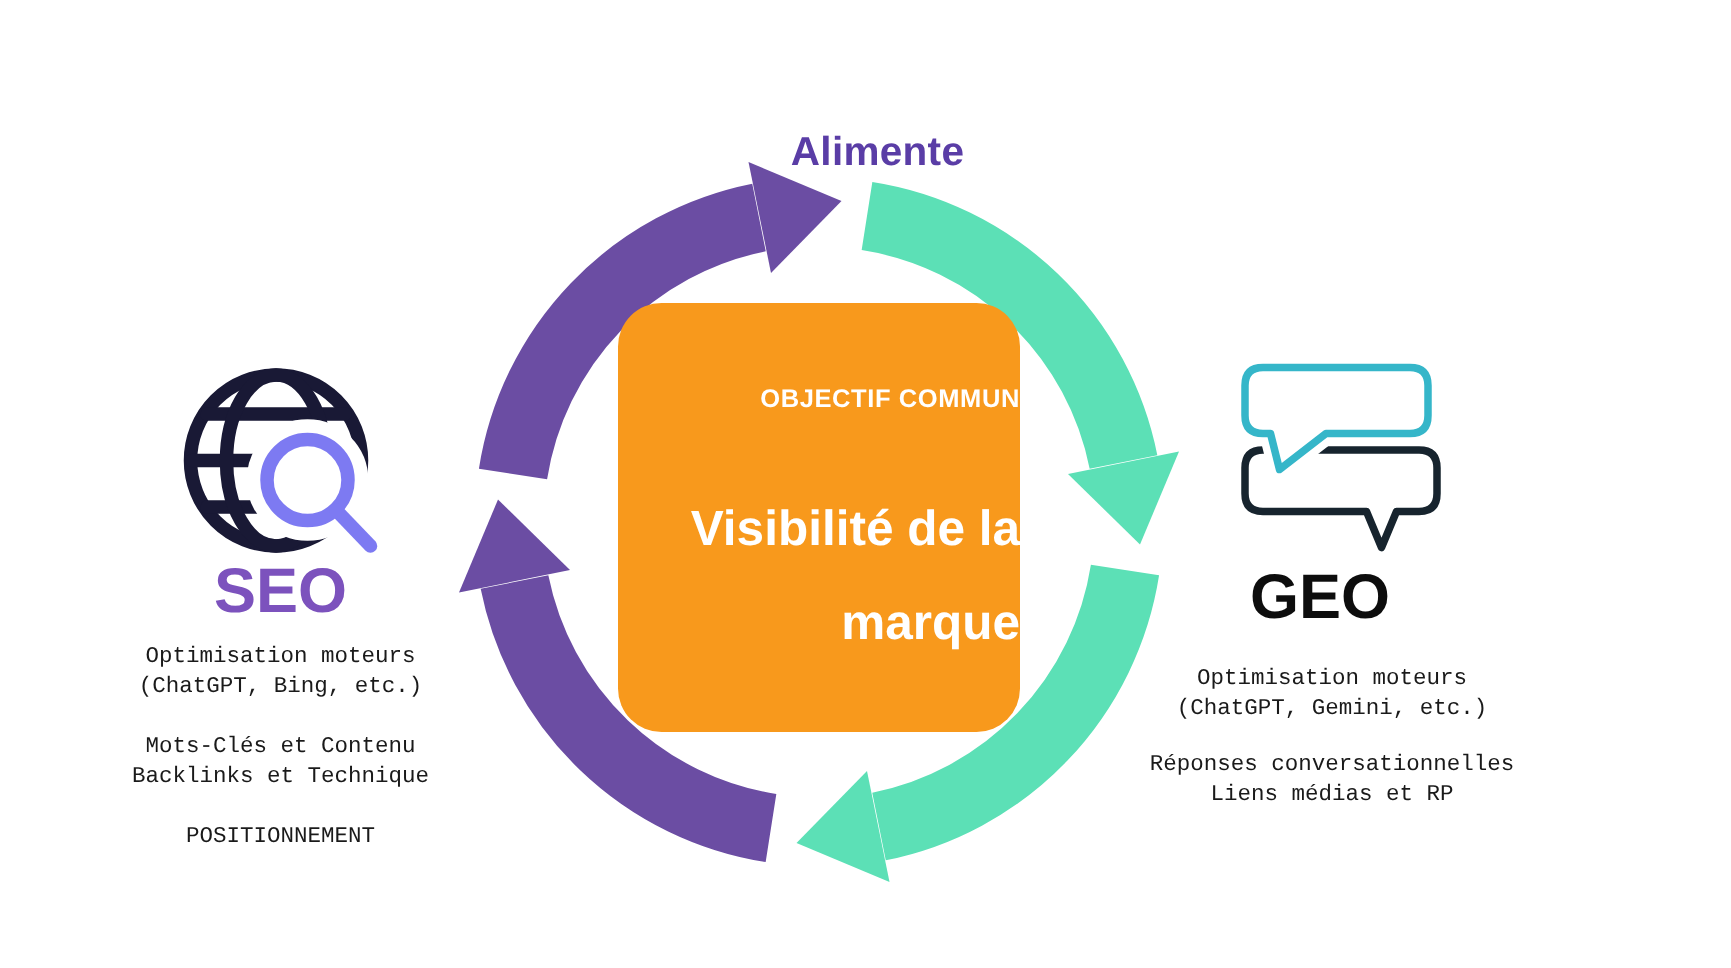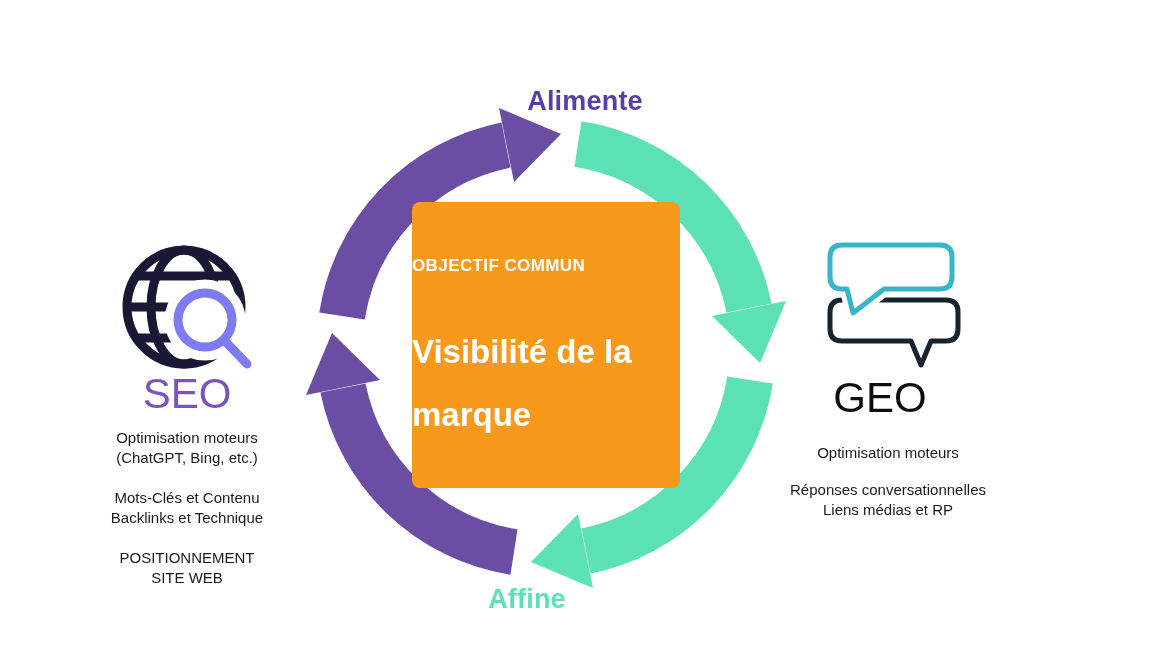--- a/index.html
+++ b/index.html
@@ -12,31 +12,31 @@
   .c-mint{color:var(--mint);}
   .c-purple{color:var(--purple);}
   .arrow-label{
     position:absolute;font-weight:bold;font-size:27px;text-align:center;width:180px;
     letter-spacing:.2px;
   }
   .alimente{left:495px;top:62px;color:var(--label_purple);margin-top:24px;}
   .affine{left:437px;top:584px;color:var(--mint);}
   .centerbox{
     position:absolute;left:412px;top:202px;width:268px;height:286px;
-    background:var(--orange);border-radius:8px;text-align:left;color:#fff;
+    background:var(--orange);border-radius:29px;text-align:right;color:#fff;
   }
   .kicker{margin-top:54px;font-size:17px;font-weight:bold;letter-spacing:.4px;}
   .bigtitle{margin-top:44px;font-size:33px;font-weight:bold;line-height:63px;}
-  .side-label{position:absolute;font-weight:normal;font-size:42px;text-align:center;width:160px;}
+  .side-label{position:absolute;font-weight:bold;font-size:42px;text-align:center;width:160px;}
   .seo-label{left:107px;top:370px;color:var(--seo_purple);}
   .geo-label{left:800px;top:374px;color:var(--geo_ink);}
   .side-text{position:absolute;width:250px;text-align:center;font-size:15px;line-height:20px;color:#1a1a1a;}
   .seo-text{left:62px;top:428px;}
   .geo-text{left:763px;top:443px;}
-  .grp{display:block;}
+  .grp{display:block;font-family:Liberation Mono, monospace;}
   .seo-text .grp{margin-bottom:20px;}
   .geo-text .grp{margin-bottom:17px;}
   .grp span{display:block;}
 </style>
 </head>
 <body>
 
 <div class="stage">
 
   <svg class="abs" style="left:0;top:0" width="1154" height="645" viewBox="0 0 1154 645">
@@ -73,21 +73,20 @@
     </g>
 
     <g>
       <path d="M 911 341 H 842 Q 830 341 830 329 V 312 Q 830 300 842 300 H 946 Q 958 300 958 312 V 329 Q 958 341 946 341 H 931 L 921 365 Z" fill="#ffffff" stroke="var(--bubble_ink)" stroke-width="5" stroke-linejoin="round"></path>
       <path d="M 884 289 H 940 Q 952 289 952 277 V 257 Q 952 245 940 245 H 842 Q 830 245 830 257 V 277 Q 830 289 842 289 H 847 L 853 313 Z" fill="#ffffff" stroke="#ffffff" stroke-width="15" stroke-linejoin="round"></path>
       <path d="M 884 289 H 940 Q 952 289 952 277 V 257 Q 952 245 940 245 H 842 Q 830 245 830 257 V 277 Q 830 289 842 289 H 847 L 853 313 Z" fill="#ffffff" stroke="var(--bubble_teal)" stroke-width="5" stroke-linejoin="round"></path>
     </g>
   </svg>
 
   <div class="arrow-label alimente">Alimente</div>
-  <div class="arrow-label affine">Affine</div>
 
   <div class="centerbox">
     <div class="kicker">OBJECTIF COMMUN</div>
     <div class="bigtitle">
       <span>Visibilité de</span>
       <span>la marque</span>
     </div>
   </div>
 
   <div class="side-label seo-label">SEO</div>
@@ -95,28 +94,28 @@
     <span class="grp">
       <span>Optimisation moteurs</span>
       <span>(ChatGPT, Bing, etc.)</span>
     </span>
     <span class="grp">
       <span>Mots-Clés et Contenu</span>
       <span>Backlinks et Technique</span>
     </span>
     <span class="grp">
       <span>POSITIONNEMENT</span>
-      <span>SITE WEB</span>
     </span>
   </div>
 
   <div class="side-label geo-label">GEO</div>
   <div class="side-text geo-text">
     <span class="grp">
       <span>Optimisation moteurs</span>
+      <span>(ChatGPT, Gemini, etc.)</span>
     </span>
     <span class="grp">
       <span>Réponses conversationnelles</span>
       <span>Liens médias et RP</span>
     </span>
   </div>
 
 </div>
 
 </body></html>

